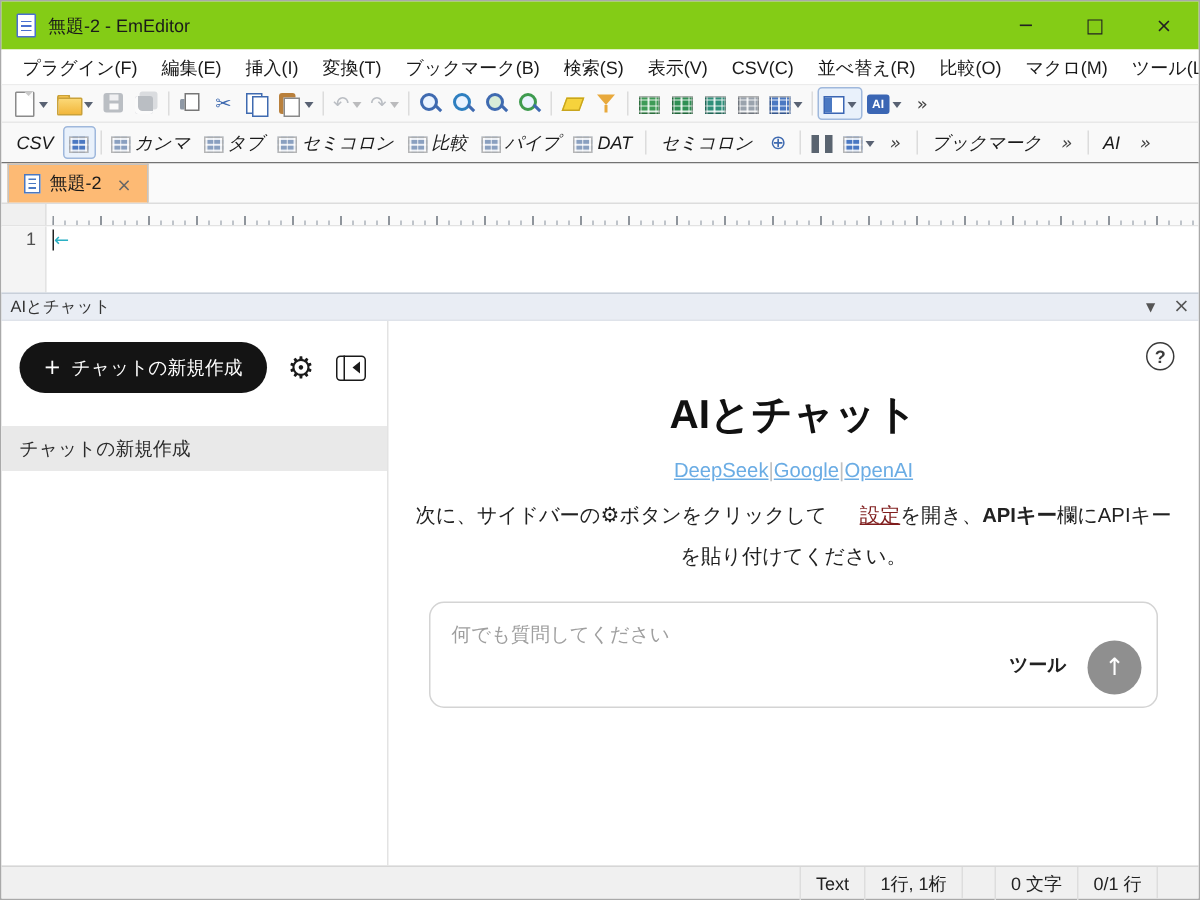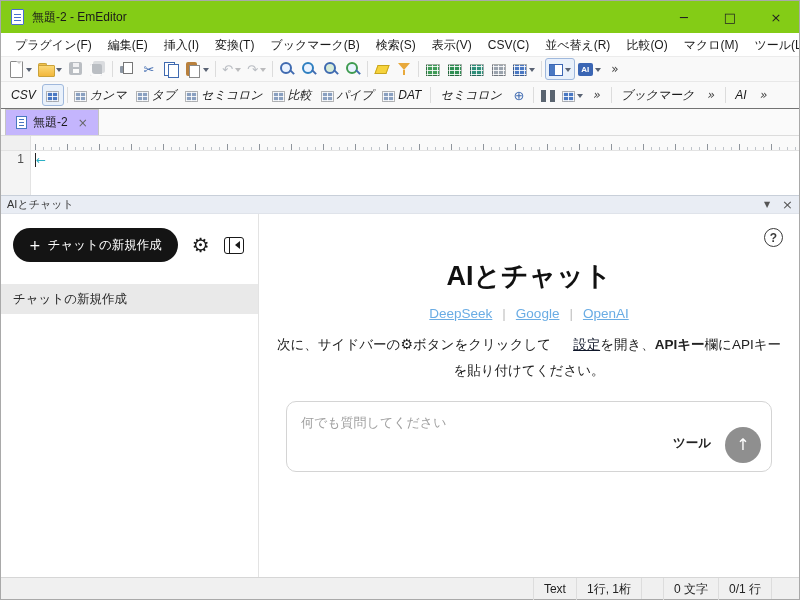--- a/index.html
+++ b/index.html
@@ -65,21 +65,21 @@
   .ic-grid.small { width:13px; height:11px; flex-basis:13px; }
   .ic-panel { width:14px; height:12px; margin-top:2px; border:1px solid #3b66b4; background:linear-gradient(90deg,#4a78c2 0 5px,#fff 5px); flex:0 0 14px; }
   .ic-aibox { min-width:15px; height:13px; margin-top:1px; background:#3b66b4; border-radius:2px; color:#fff;
     font:700 8px/13px "Liberation Sans",sans-serif; text-align:center; padding:0 1px; }
   .ic-split { width:14px; height:12px; margin-top:2px; background:linear-gradient(90deg,#5a6470 0 5px,transparent 5px 9px,#5a6470 9px); flex:0 0 14px; }
   .ovf { color:#444; font-size:12px; padding:0 3px; font-family:"DejaVu Sans",sans-serif; }
 
   
   .tabbar { height:27px; flex:0 0 27px; display:flex; align-items:flex-end; background:#fafafa; padding-left:4px; border-bottom:1px solid #dcdcdc; }
   .tab { height:26px; display:flex; align-items:center; gap:6px; padding:0 10px; background:#f3f3f3; border:1px solid #dcdcdc; border-bottom:none; margin-right:2px; }
-  .tab.active { background:#c4b5fd; border-color:#c4c4c4; }
+  .tab.active { background:#fdba74; border-color:#c4c4c4; }
   .tab-ico { width:11px; height:13px; background:#fff; border:1px solid #9a9a9a; position:relative; }
   .tab-ico::after { content:""; position:absolute; left:2px; top:2px; width:5px; height:7px; background:repeating-linear-gradient(0deg,#b0b0b0 0 1px,transparent 1px 3px); }
   .tab.active .tab-ico { border-color:#4a78c2; } .tab.active .tab-ico::after { background:repeating-linear-gradient(0deg,#4a78c2 0 1px,transparent 1px 3px); }
   .tab-close { color:#666; margin-left:4px; font-size:12px; }
 
   
   .ruler { height:15px; flex:0 0 15px; display:flex; background:#fafafa; border-bottom:1px solid #e3e3e3; }
   .ruler-corner { width:30px; flex:0 0 30px; background:#f0f0f0; border-right:1px solid #e0e0e0; }
   .ruler-ticks { flex:1; background-image:repeating-linear-gradient(90deg,#8f959c 0 1px,transparent 1px 32px),
                                   repeating-linear-gradient(90deg,#bfc4ca 0 1px,transparent 1px 8px);
@@ -108,25 +108,25 @@
   .collapse-ic::before { content:""; position:absolute; left:4px; top:-1px; bottom:-1px; width:1.7px; background:#1a1a1a; }
   .collapse-ic::after { content:""; position:absolute; right:3px; top:3px; border:4px solid transparent; border-right:5px solid #1a1a1a; }
   .chat-list { margin-top:22px; }
   .chat-list-item { background:#e9e9e9; height:30px; line-height:30px; padding-left:12px; font-size:12.5px; color:#2a2a2a; }
 
   .chat-main { flex:1; position:relative; display:flex; flex-direction:column; align-items:center; padding-top:44px; }
   .help-circle { position:absolute; right:16px; top:14px; width:19px; height:19px; border:1.6px solid #3a3a3a; border-radius:50%;
     display:flex; align-items:center; justify-content:center; font-size:12px; font-weight:700; color:#3a3a3a; }
   .chat-heading { font-size:27px; font-weight:700; color:#111; }
   .chat-intro { width:470px; margin-top:16px; text-align:center; font-size:13.5px; line-height:1.95; color:#222; }
-  .providers { margin-top:12px; display:flex; align-items:center; gap:10px; font-size:13.5px; }
+  .providers { margin-top:12px; display:flex; align-items:center; font-size:13.5px; }
   .provider-link { color:#6aace4; text-decoration:underline; }
   .pipe-sep { color:#c0c0c0; }
   .chat-steps { width:505px; margin-top:10px; text-align:center; font-size:13.5px; line-height:1.95; color:#222; }
-  .settings-link { color:#0f172a; text-decoration:underline;margin-left:22px; }
+  .settings-link { color:#7f1d1d; text-decoration:underline;margin-left:22px; }
   .bold { font-weight:700; }
   .inline-gear { font-size:14px; font-family:"DejaVu Sans",sans-serif; }
   .chat-input { position:relative; width:486px; height:71px; margin-top:16px; border:1px solid #d4d4d4; border-radius:10px; background:#fff; }
   .chat-textarea { position:absolute; inset:0; border:none; outline:none; resize:none; background:transparent;
     padding:12px 14px; font-family:"Liberation Sans","DejaVu Sans",sans-serif; font-size:13px; color:#333; border-radius:10px; }
   .chat-textarea::placeholder { color:#9f9f9f; }
   .tools-label { position:absolute; right:60px; bottom:19px; font-size:12.5px; font-weight:700; color:#222; }
   .send-btn { position:absolute; right:10px; bottom:8px; width:36px; height:36px; border-radius:50%; background:#8f8f8f;
     color:#fff; display:flex; align-items:center; justify-content:center; font-size:16px; font-family:"DejaVu Sans",sans-serif; }
 

